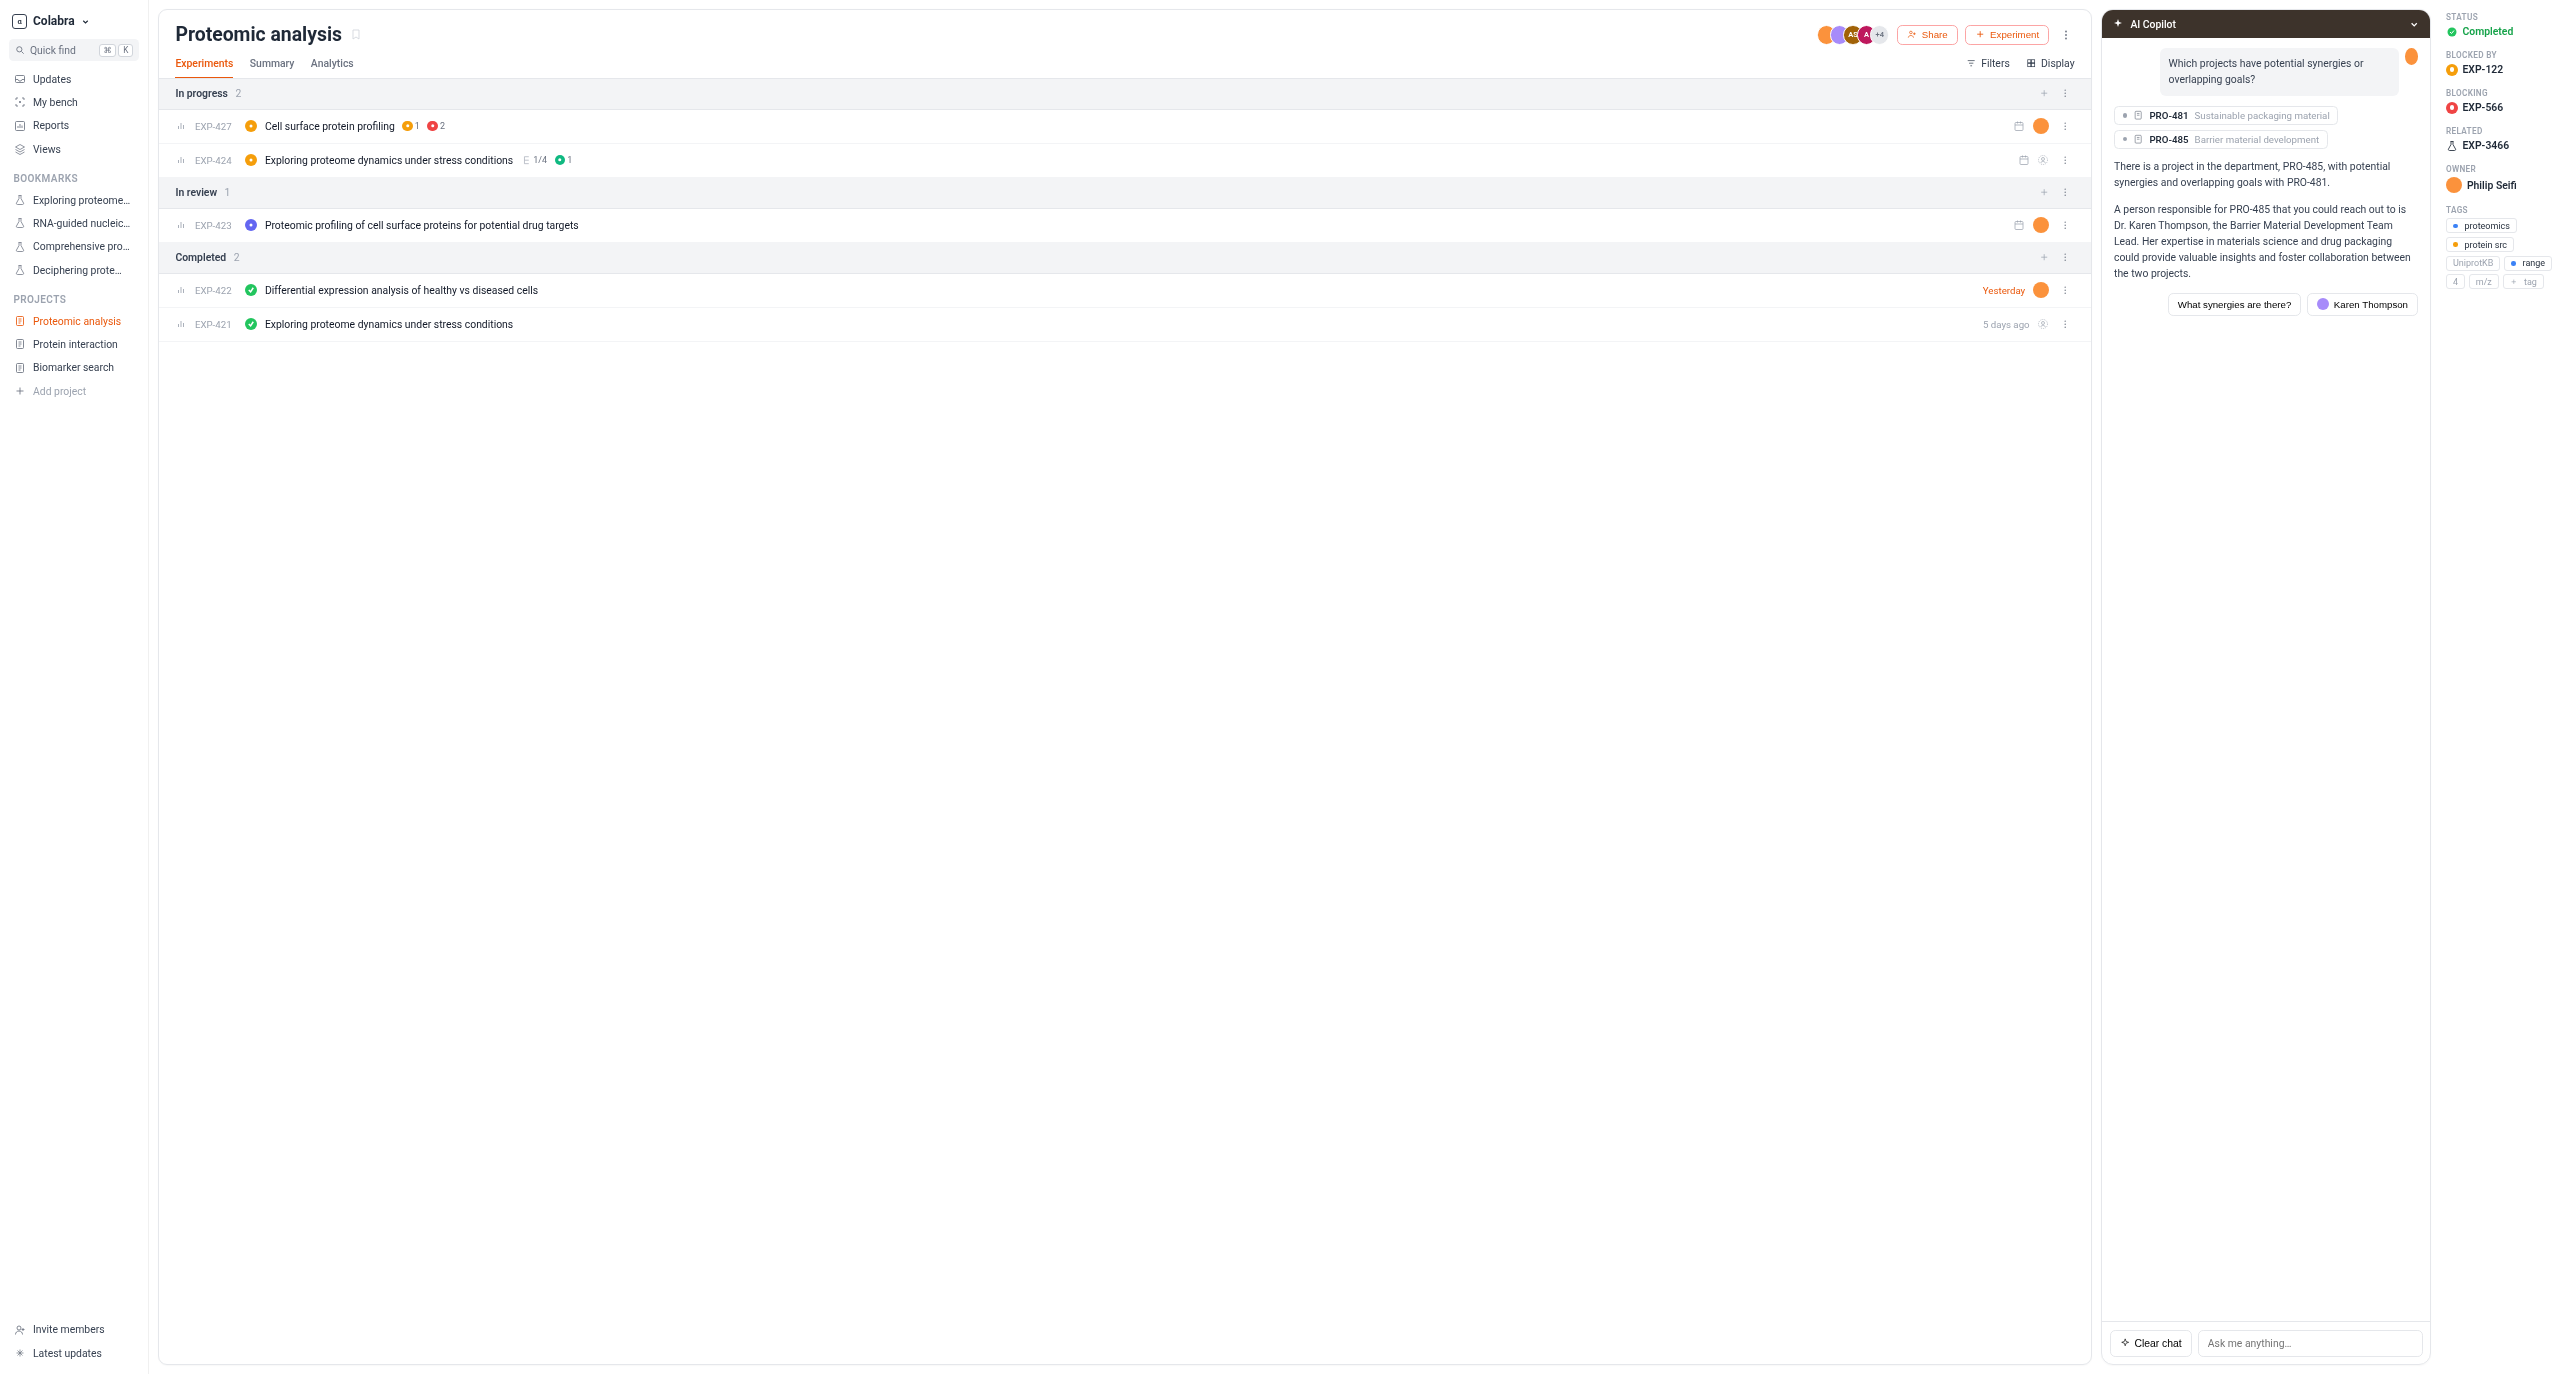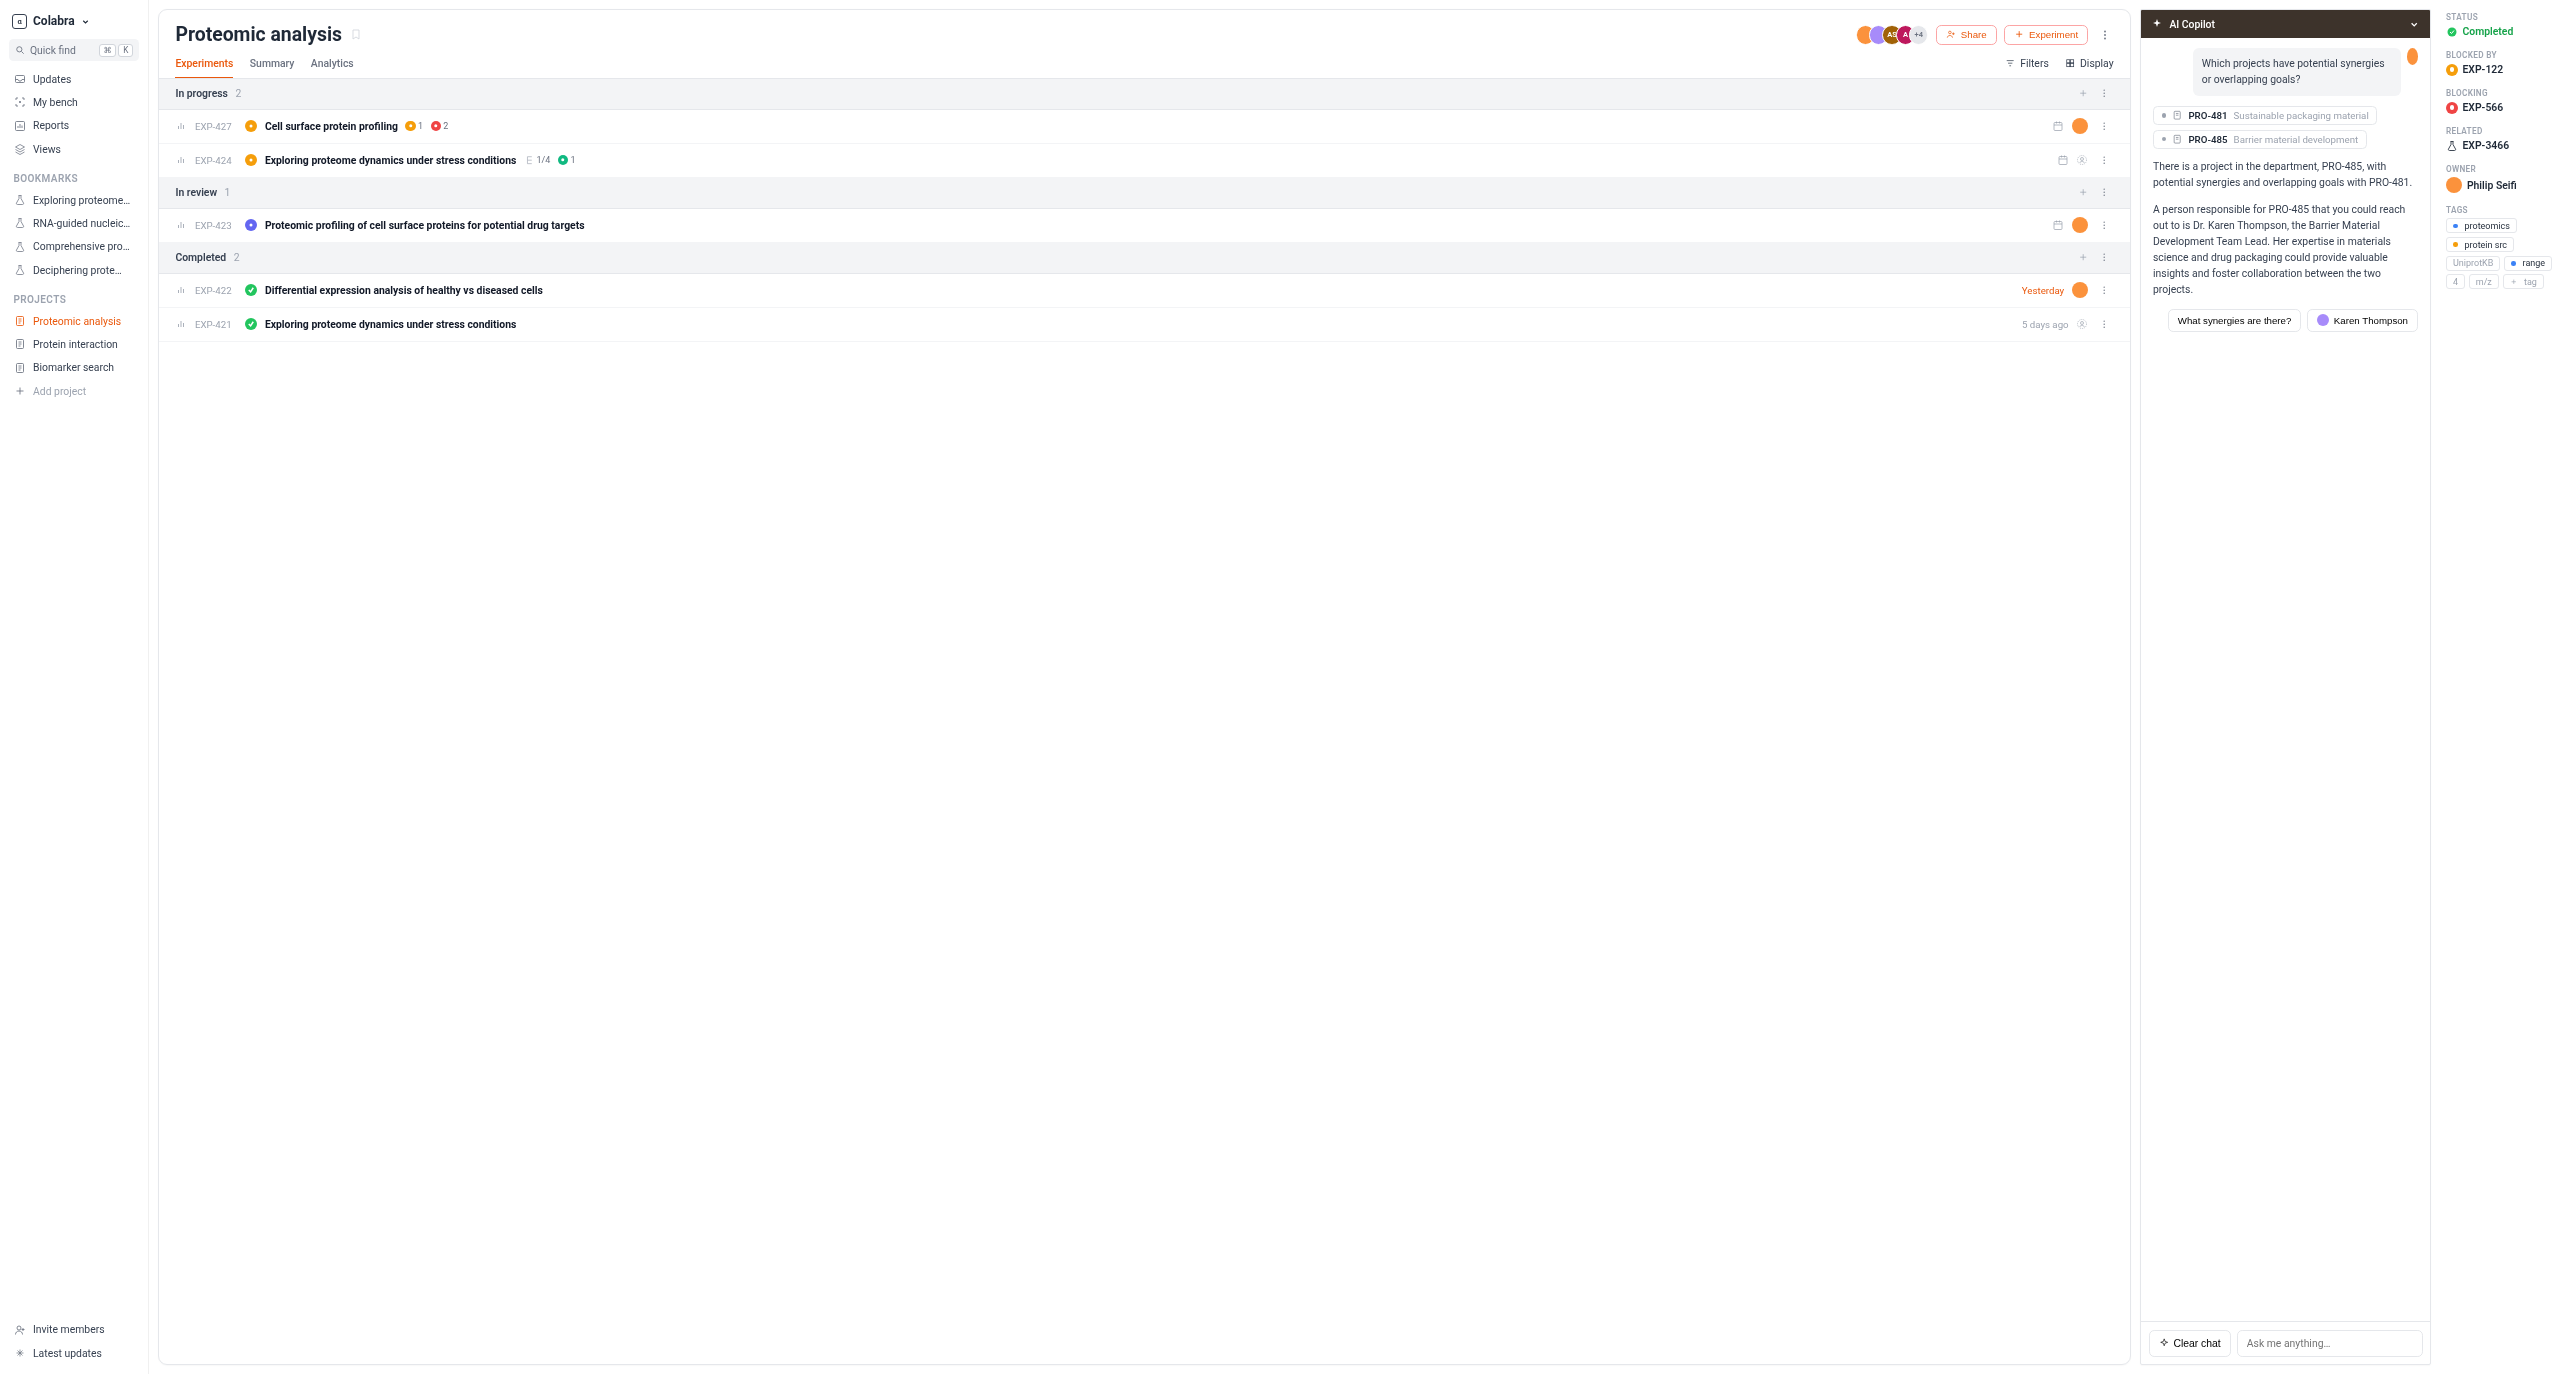--- a/index.html
+++ b/index.html
@@ -32,29 +32,29 @@
 .tab { padding-bottom: 7.5px; color: #6b7280; cursor: pointer; font-weight: 500; }
 .tab.active { color: #ea580c; border-bottom: 1.5px solid #ea580c; margin-bottom: -0.7px; }
 .tab-spacer { flex: 1; }
 .tab-action { display: flex; align-items: center; gap: 4.5px; color: #374151; cursor: pointer; padding-bottom: 7.5px; }
 .group-header { background: #f3f4f6; padding: 6px 16.4px; display: flex; align-items: center; gap: 7.5px; font-weight: 600; color: #374151; border-bottom: 0.7px solid #e5e7eb; }
 .group-count { color: #9ca3af; font-weight: 400; }
 .group-header .plus { margin-left: auto; color: #9ca3af; cursor: pointer; }
 .row { display: flex; align-items: center; gap: 7.5px; padding: 7.5px 16.4px; border-bottom: 0.7px solid #f3f4f6; min-height: 30px; }
 .row .exp-id { color: #9ca3af; font-size: 9.7px; width: 43px; }
 .row .status-dot { width: 12px; height: 12px; border-radius: 50%; flex-shrink: 0; display: flex; align-items: center; justify-content: center; }
-.row .title { font-weight: 700; color: #111827; }
+.row .title { font-weight: 400; color: #111827; }
 .row-icon { width: 12px; height: 12px; color: #9ca3af; flex-shrink: 0; }
 .badge { display: inline-flex; align-items: center; gap: 2.2px; font-size: 9px; color: #6b7280; }
 .badge .dot { width: 10.4px; height: 10.4px; border-radius: 50%; display: flex; align-items: center; justify-content: center; }
 .row-spacer { flex: 1; }
 .row .date { color: #9ca3af; font-size: 9.7px; }
 .row .date.red { color: #ea580c; }
 .small-avatar { width: 16.4px; height: 16.4px; border-radius: 50%; }
-.copilot { width: 291px; flex-shrink: 0; border: 0.7px solid #e5e7eb; border-radius: 2px; display: flex; flex-direction: column; overflow: hidden; box-shadow: 0 0.7px 1.5px rgba(0,0,0,0.03); }
+.copilot { width: 330px; flex-shrink: 0; border: 0.7px solid #e5e7eb; border-radius: 12px; display: flex; flex-direction: column; overflow: hidden; box-shadow: 0 0.7px 1.5px rgba(0,0,0,0.03); }
 .copilot-header { background: #3d332b; color: #fff; padding: 7.5px 10.4px; display: flex; align-items: center; gap: 6px; font-weight: 500; }
 .copilot-body { flex: 1; overflow-y: auto; padding: 10.4px 12px; display: flex; flex-direction: column; gap: 10.4px; }
 .msg { font-size: 10.4px; line-height: 1.55; color: #374151; }
 .msg.system { display: flex; gap: 7.5px; }
 .msg.user { align-self: flex-end; display: flex; gap: 6px; align-items: flex-start; max-width: 85%; }
 .msg.user .bubble { background: #f3f4f6; border-radius: 6px; padding: 7.5px 9px; }
 .chip-group { display: flex; flex-direction: column; gap: 4.5px; align-items: flex-start; }
 .project-chip { border: 0.7px solid #e5e7eb; border-radius: 4.5px; padding: 3px 7.5px; display: flex; align-items: center; gap: 6px; font-size: 9.7px; cursor: pointer; }
 .project-chip .pid { font-weight: 600; }
 .project-chip .pname { color: #9ca3af; }

